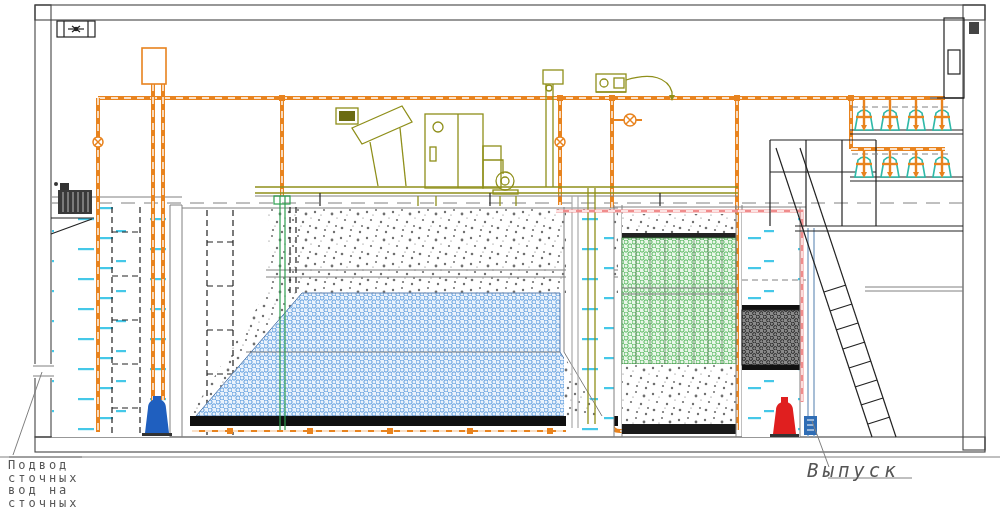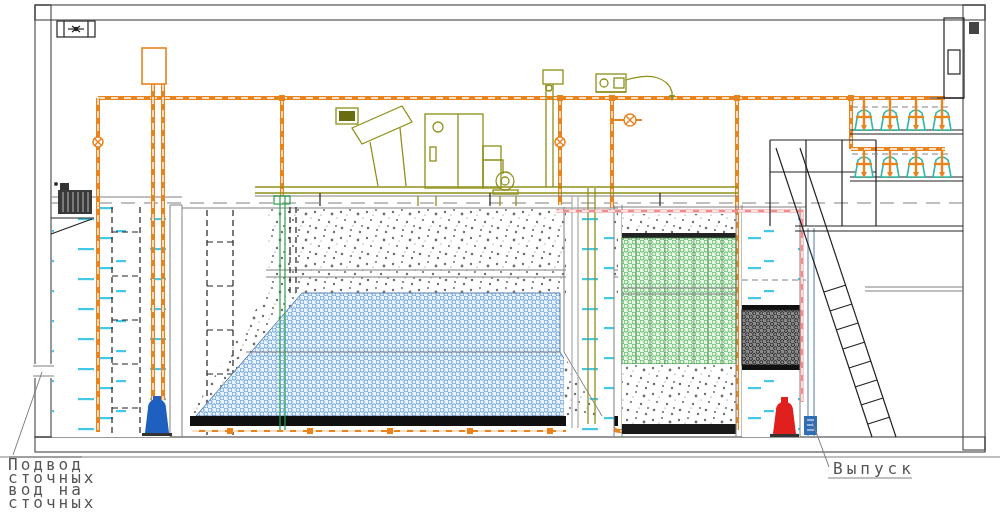--- a/index.html
+++ b/index.html
@@ -16,22 +16,22 @@
   .gry{stroke:#808080;stroke-width:1;fill:none}
   .dk{stroke:#222;stroke-width:1.2;fill:none}
   .pO{stroke:var(--pipe_orange);stroke-width:4;fill:none}
   .pOt{stroke:var(--pipe_orange);stroke-width:2;fill:none}
   .pOd{stroke:#fff;stroke-width:1.4;fill:none;stroke-dasharray:7 6}
   .pP{stroke:var(--pipe_pink);stroke-width:3;fill:none}
   .olv{stroke:var(--equipment_olive);stroke-width:1.3;fill:none}
   .dash{stroke-dasharray:14 9}
   .dash2{stroke-dasharray:6 4}
   .cad-label{position:absolute;color:var(--text_gray);letter-spacing:3px;user-select:none;}
-  #inlet-label{left:8px;top:459px;font-size:16px;line-height:12.6px;}
-  #outlet-label{left:833px;top:459px;font-size:16px;letter-spacing:4px;}
+  #inlet-label{left:8px;top:459px;font-size:12px;line-height:12.6px;}
+  #outlet-label{left:807px;top:459px;font-size:19px;letter-spacing:4px;font-style:italic;}
 </style>
 </head>
 <body>
 
 <div id="canvas">
 <svg width="1000" height="512" viewBox="0 0 1000 512">
   <defs>
     <pattern id="hatch" width="7" height="7" patternUnits="userSpaceOnUse">
       <rect width="7" height="7" fill="#ffffff"></rect>
       <path d="M0,7 L7,0 M-1,1 L1,-1 M6,8 L8,6" stroke="#9a9a9a" stroke-width="1"></path>

